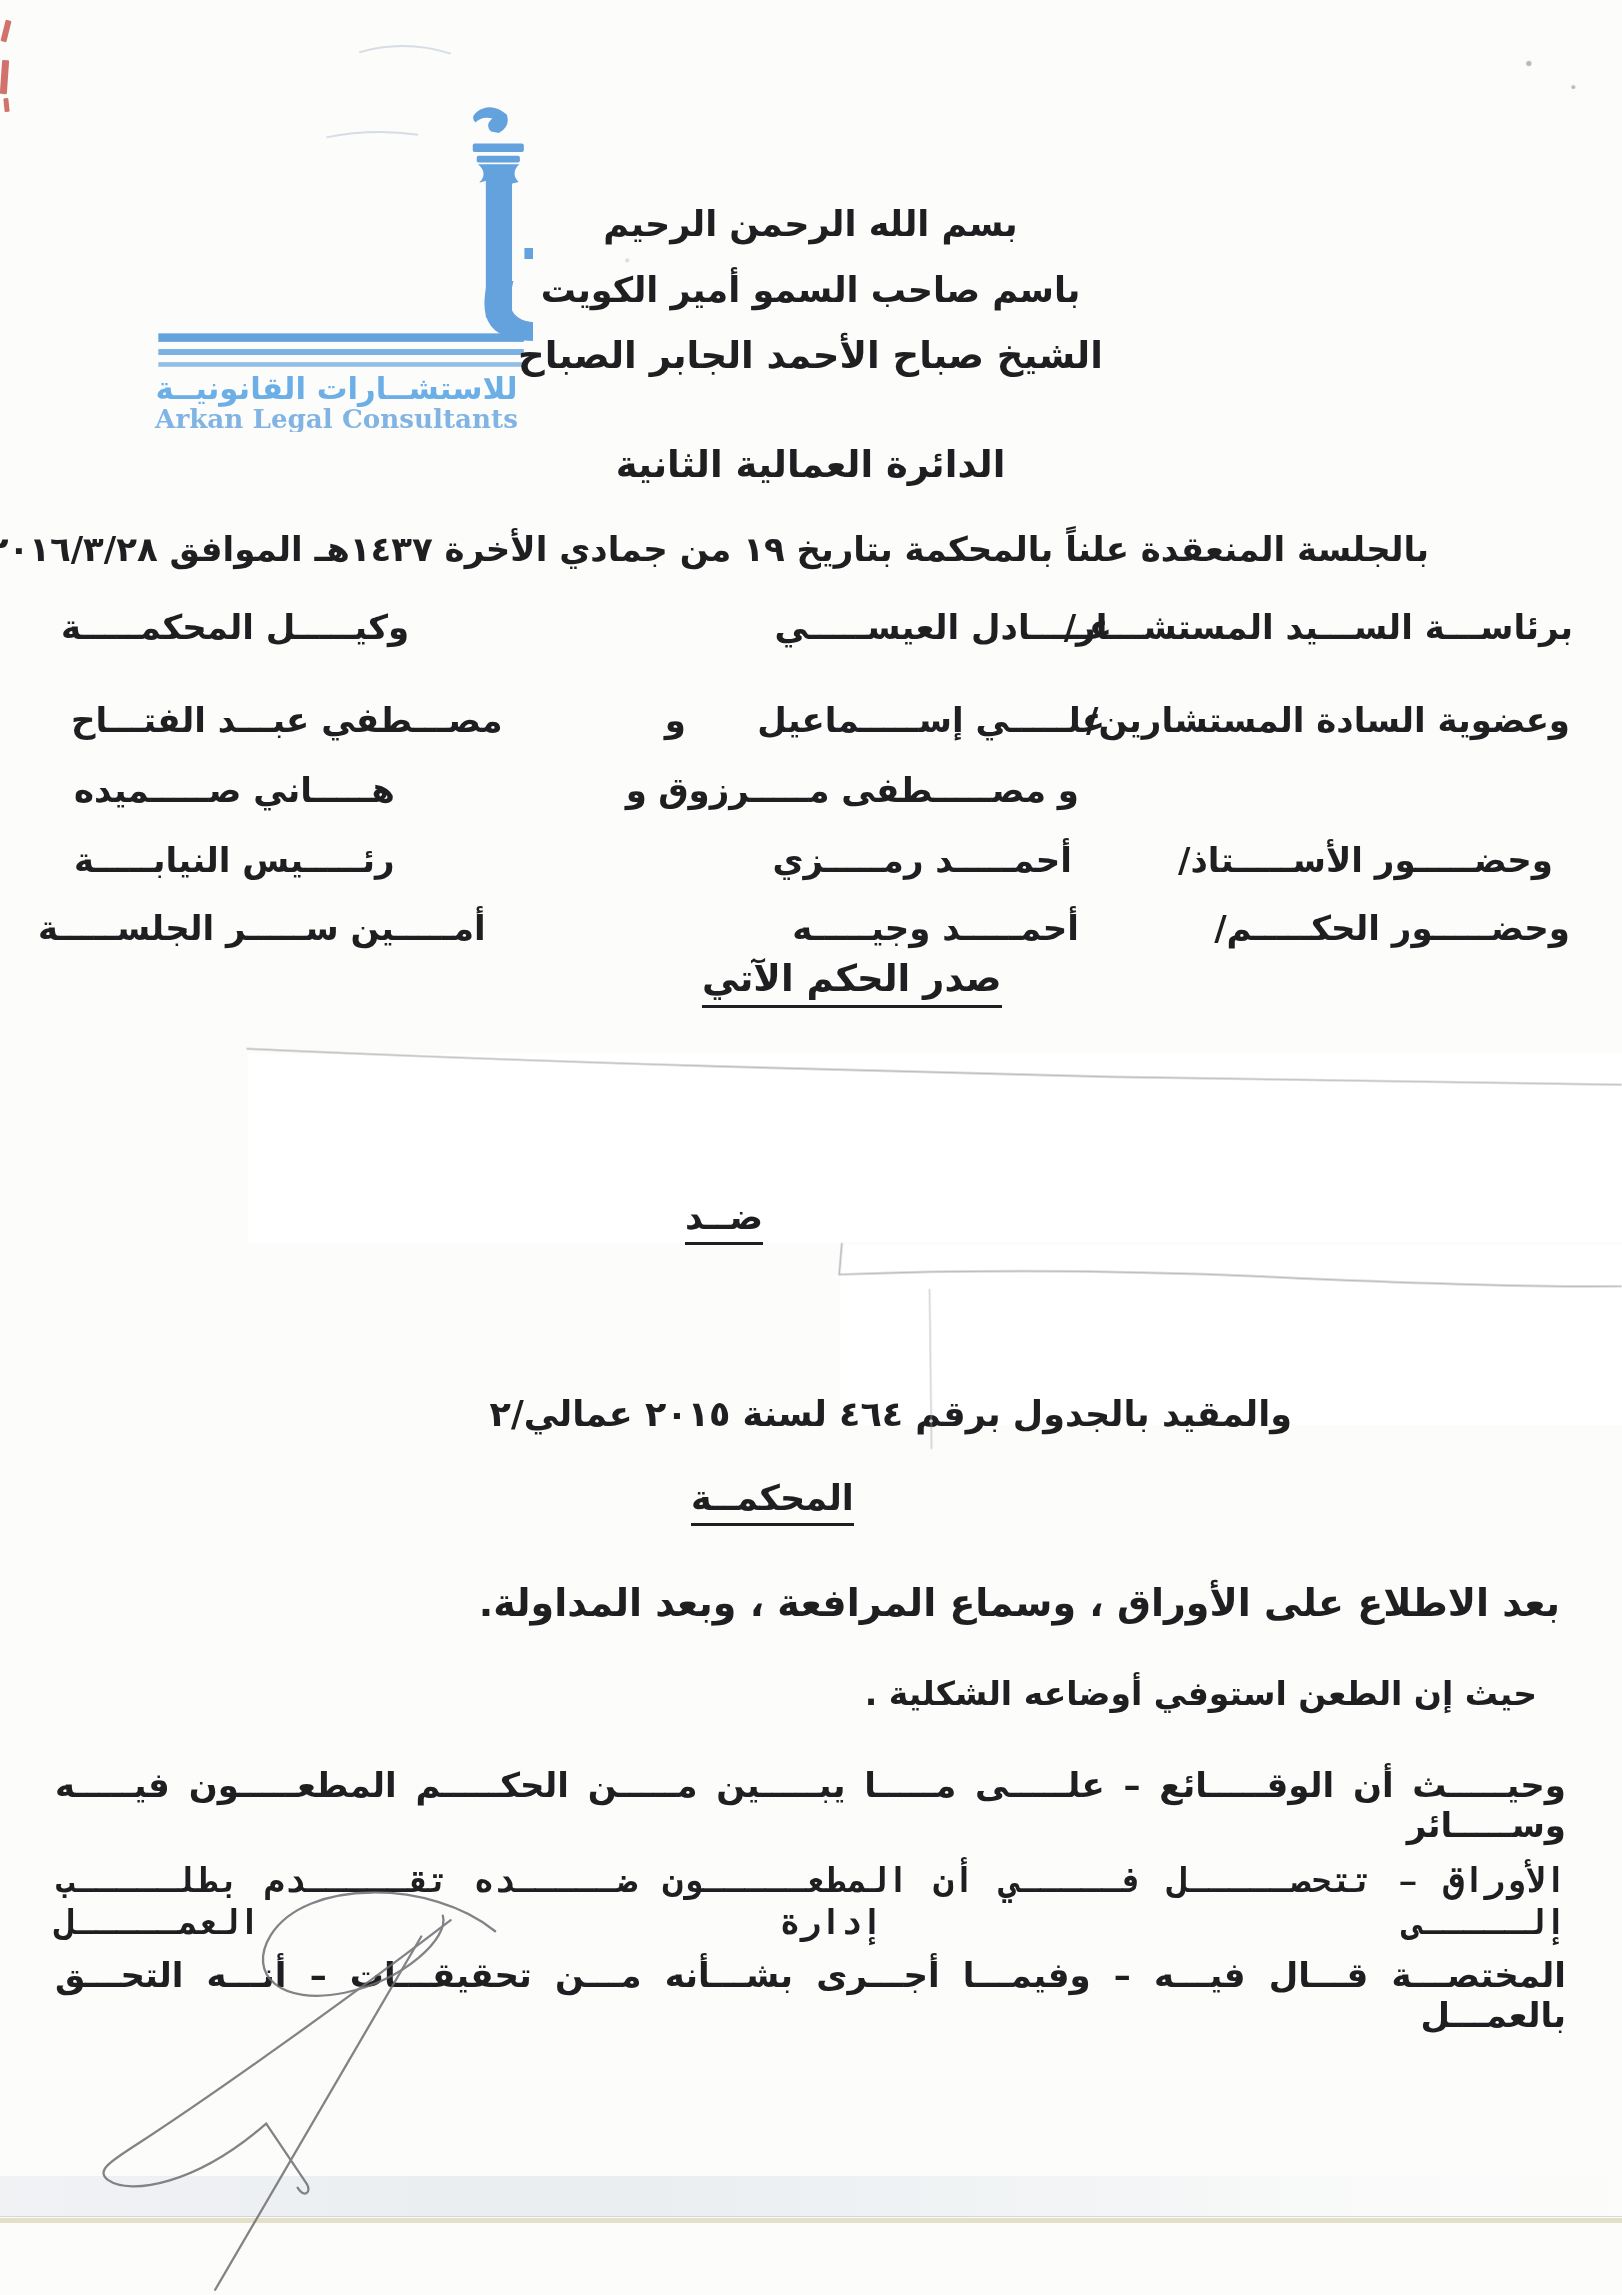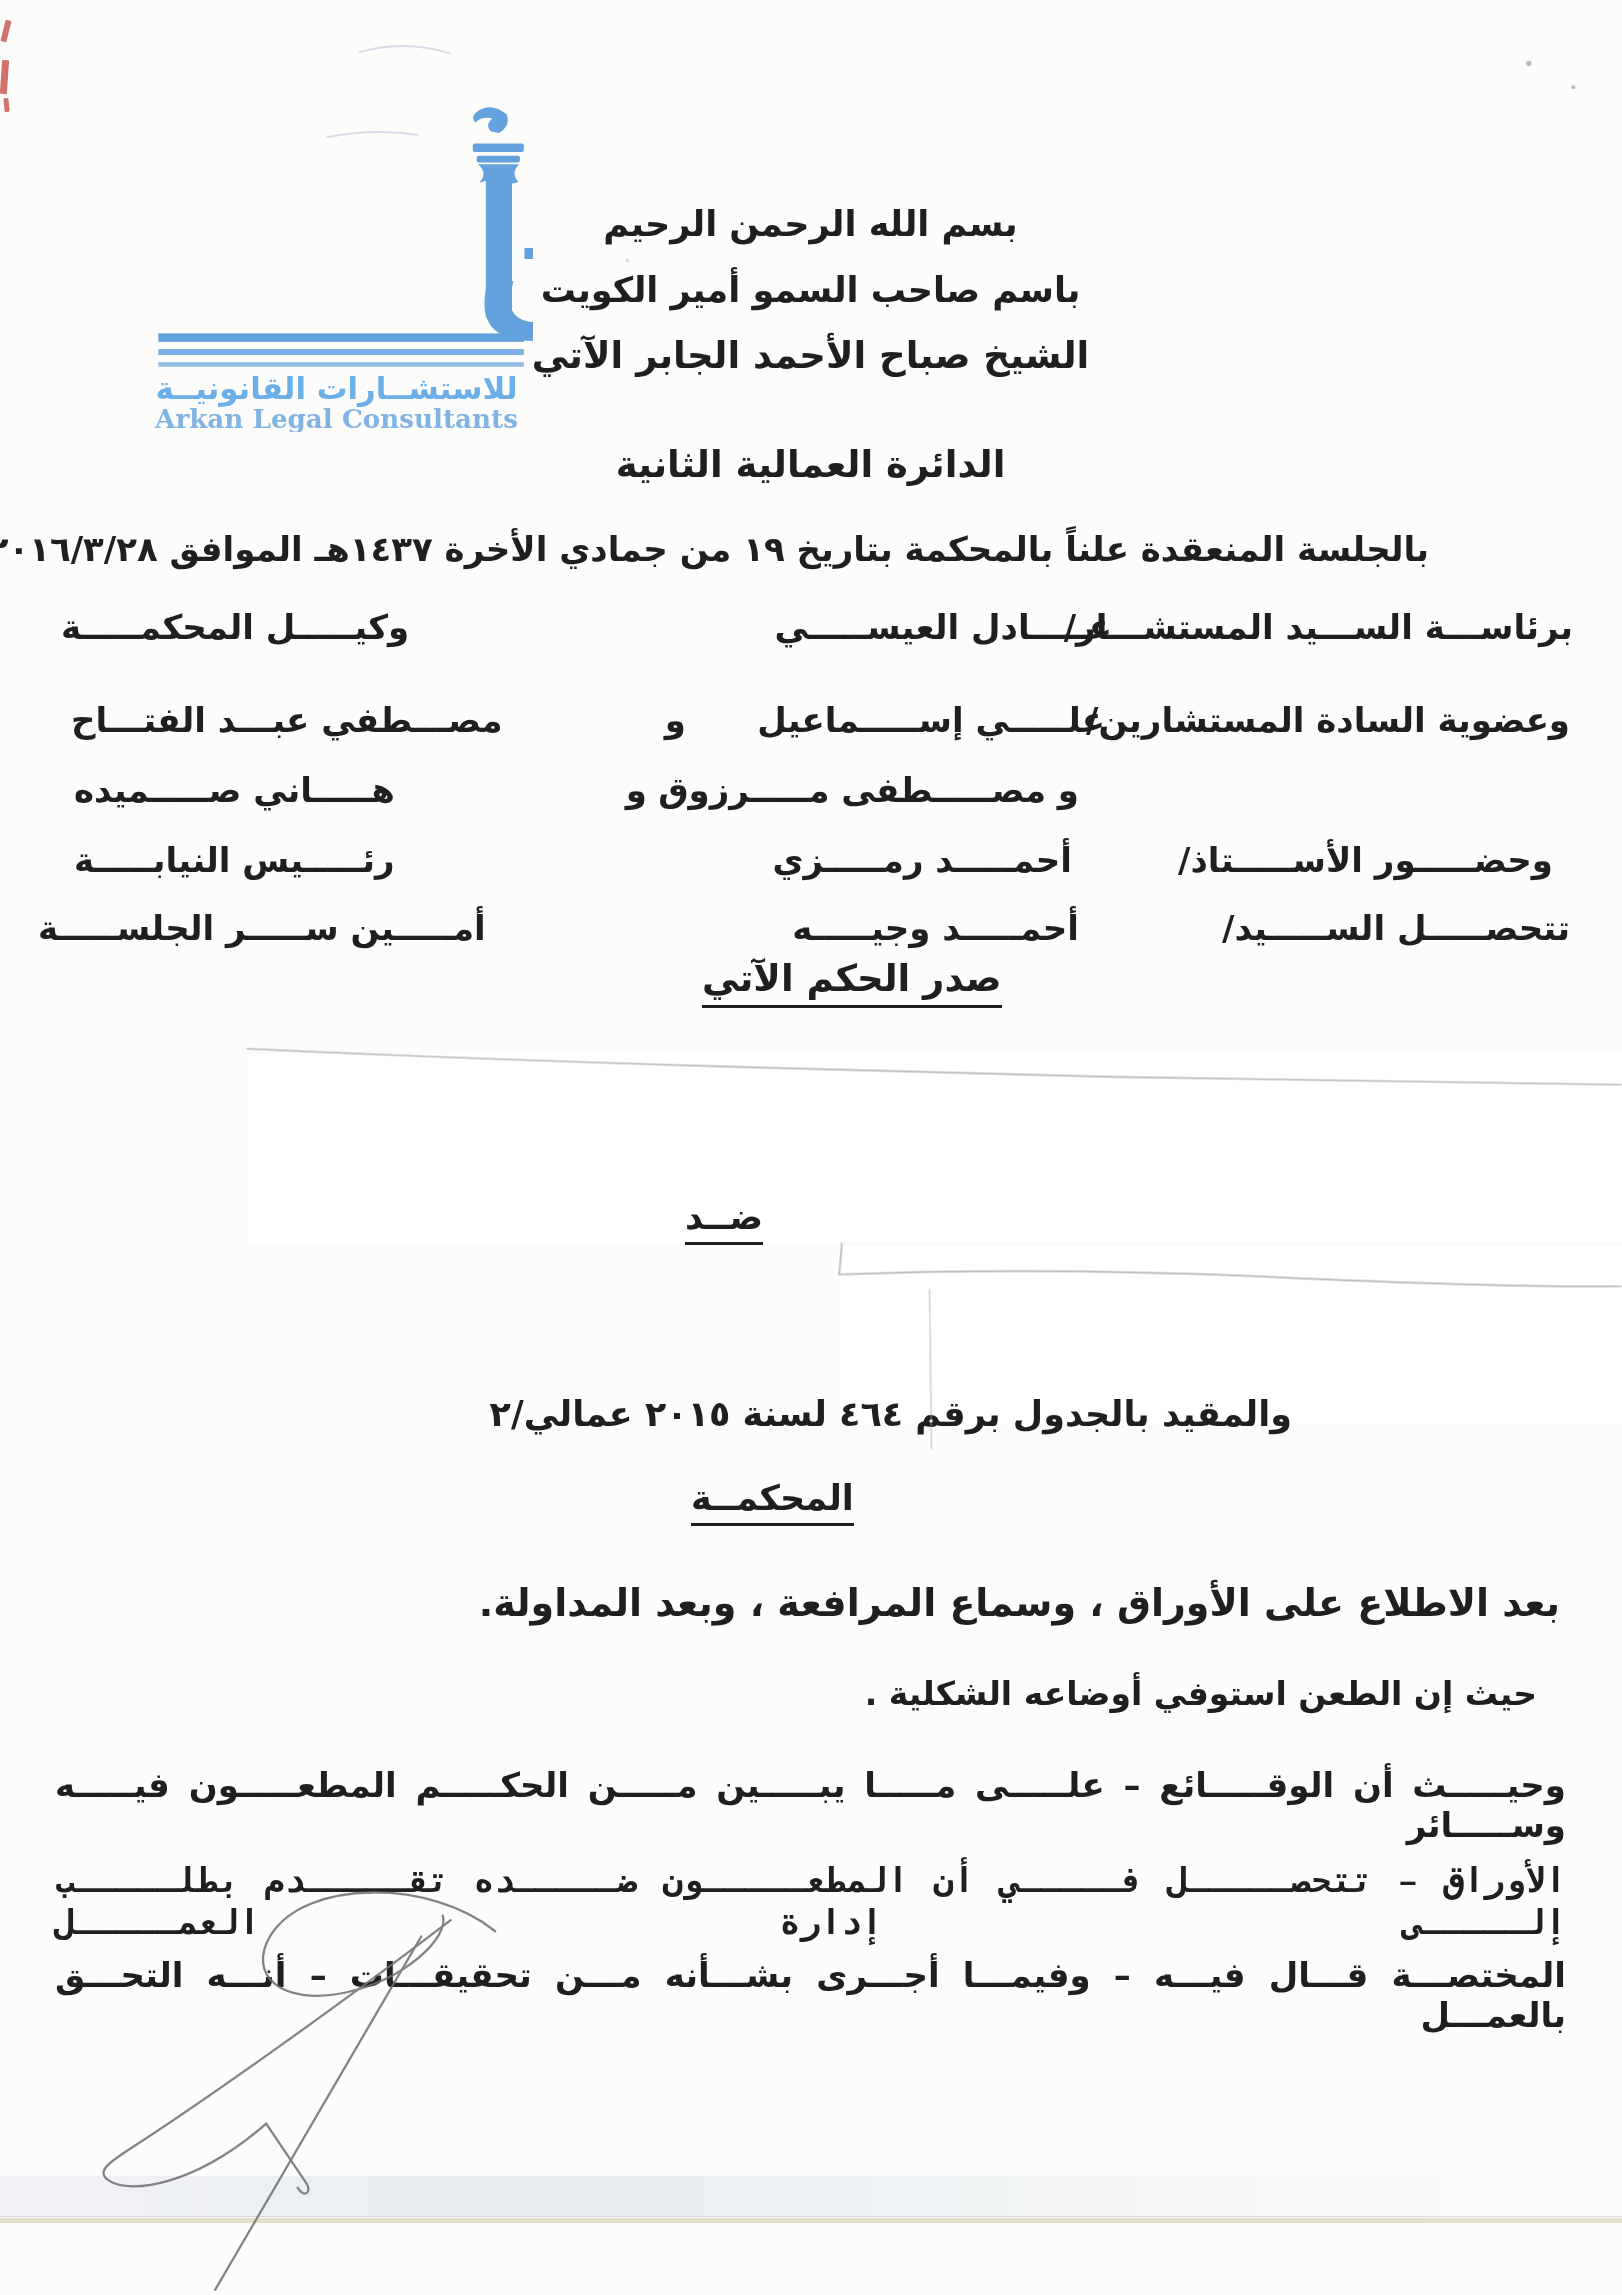--- a/index.html
+++ b/index.html
@@ -90,21 +90,21 @@
         <rect x="28" y="396" width="558" height="9" opacity="0.85"></rect>
         <rect x="28" y="416" width="558" height="7" opacity="0.7"></rect>
       </g>
       <text x="300" y="472" text-anchor="middle" font-size="47" font-weight="bold" fill="#58a4e4" font-family="DejaVu Sans, sans-serif">للاستشــارات القانونيــة</text>
       <text x="300" y="516" text-anchor="middle" font-size="40" font-weight="bold" direction="ltr" fill="#4e96d9" fill-opacity="0.8" font-family="DejaVu Serif, serif">Arkan Legal Consultants</text>
     </g>
   </svg>
 
   <div class="hline h-basmala">بسم الله الرحمن الرحيم</div>
   <div class="hline h-authority">باسم صاحب السمو أمير الكويت</div>
-  <div class="hline h-emir">الشيخ صباح الأحمد الجابر الآتي</div>
+  <div class="hline h-emir">الشيخ صباح الأحمد الجابر الصباح</div>
   <div class="hline h-circuit">الدائرة العمالية الثانية</div>
   <div class="hline h-session">بالجلسة المنعقدة علناً بالمحكمة بتاريخ ١٩ من جمادي الأخرة ١٤٣٧هـ الموافق ٢٠١٦/٣/٢٨م</div>
 
   <div class="prow r1">
     <span class="lbl">برئاســـة الســـيد المستشـــار/</span>
     <span class="nm">عـــــادل العيســـــي</span>
     <span class="ttl">وكيـــــل المحكمـــــة</span>
   </div>
   <div class="prow r2">
     <span class="lbl">وعضوية السادة المستشارين/</span>
@@ -116,21 +116,21 @@
     <span class="nm">و مصـــــطفى مـــــرزوق</span>
     <span class="cj">و</span>
     <span class="nm2">هـــــاني صـــــميده</span>
   </div>
   <div class="prow r4">
     <span class="lbl">وحضـــــور الأســـــتاذ/</span>
     <span class="nm">أحمـــــد رمـــــزي</span>
     <span class="ttl">رئـــــيس النيابـــــة</span>
   </div>
   <div class="prow r5">
-    <span class="lbl">تتحصـــــل الســـــيد/</span>
+    <span class="lbl">وحضـــــور الحكـــــم/</span>
     <span class="nm">أحمـــــد وجيـــــه</span>
     <span class="ttl">أمـــــين ســـــر الجلســـــة</span>
   </div>
 
   <div class="patch patch1"></div>
   <div class="patch patch2"></div>
 
   <div class="h-issued">
     <span class="underlined">صدر الحكم الآتي</span>
   </div>

